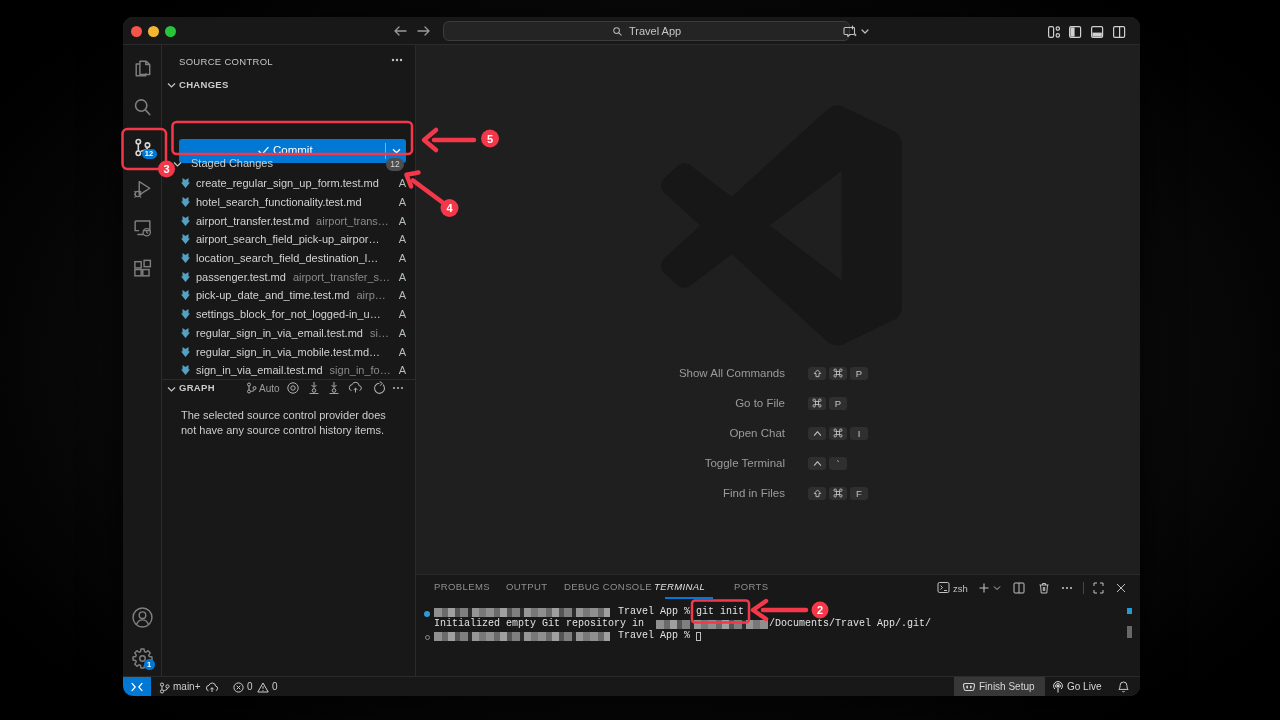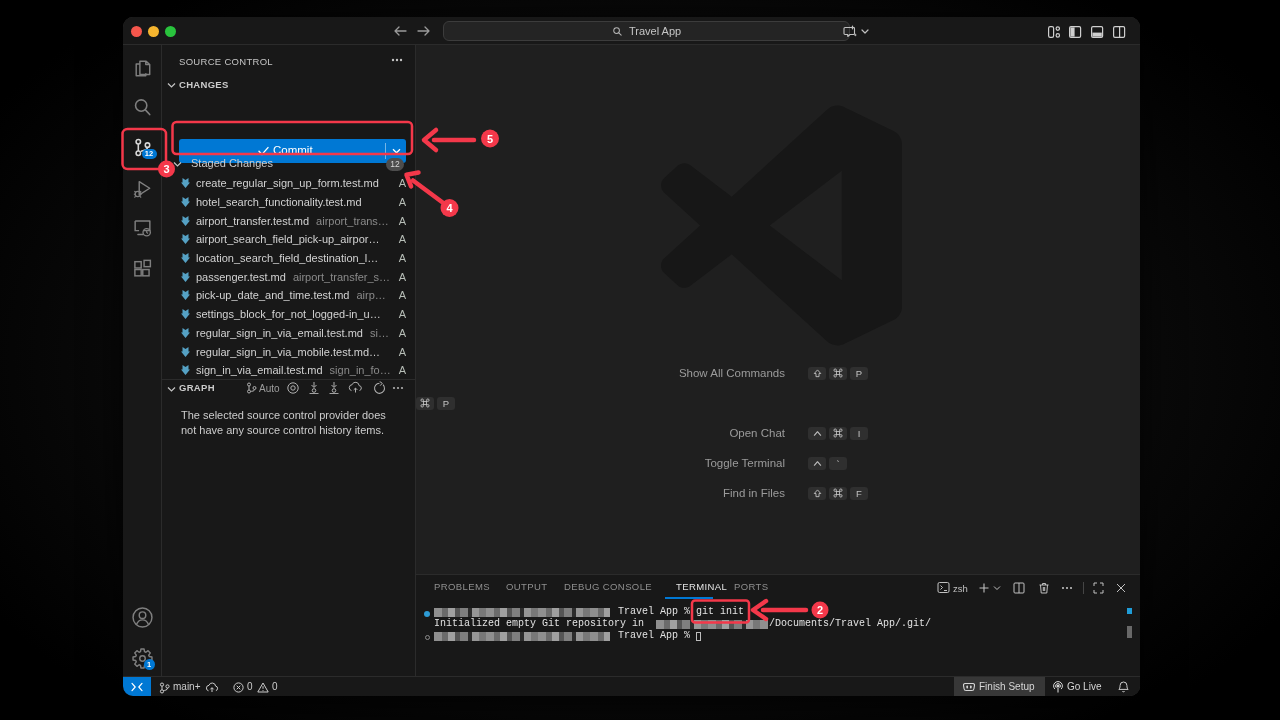--- a/index.html
+++ b/index.html
@@ -356,20 +356,21 @@
               <circle cx="12.5" cy="3.5" r="2"></circle>
               <circle cx="3.5" cy="12.5" r="2"></circle>
               <circle cx="12.5" cy="12.5" r="2"></circle>
               <rect x="5.5" y="5.5" width="5" height="5"></rect>
             </g>
           </svg>
         </span>
         <span class="kb">P</span>
       </div>
     <div class="scrow" style="top:350px;">
+        <span class="sclabel">Go to File</span>
         <span class="kb">
           <svg width="10" height="10" viewBox="0 0 16 16">
             <g stroke="#c2c2c2" stroke-width="1.4" fill="none">
               <circle cx="3.5" cy="3.5" r="2"></circle>
               <circle cx="12.5" cy="3.5" r="2"></circle>
               <circle cx="3.5" cy="12.5" r="2"></circle>
               <circle cx="12.5" cy="12.5" r="2"></circle>
               <rect x="5.5" y="5.5" width="5" height="5"></rect>
             </g>
           </svg>
@@ -423,21 +424,21 @@
             </g>
           </svg>
         </span>
         <span class="kb">F</span>
       </div>
   </div>
   <div id="panel">
     <div class="ptab" style="left:18px;">PROBLEMS</div>
     <div class="ptab" style="left:90px;">OUTPUT</div>
     <div class="ptab" style="left:148px;">DEBUG CONSOLE</div>
-    <div class="ptab" style="left:260px; color:#e3e3e3;">TERMINAL</div>
+    <div class="ptab" style="left:238px; color:#e3e3e3;font-style:italic;">TERMINAL</div>
     <div class="abs" style="left:249px; top:22px; width:48px; height:1.5px; background:#0078d4;"></div>
     <div class="ptab" style="left:318px;">PORTS</div>
 
     <svg class="abs" style="left:521px; top:6px;" width="192" height="14" viewBox="0 0 192 14">
       <g stroke="#c0c0c0" fill="none" stroke-width="1">
         <rect x="1" y="1.5" width="11" height="10" rx="1.5"></rect>
         <path d="M3.5 4.5l2 2-2 2M7 9.5h3"></path>
       </g>
       <text x="16" y="10.5" fill="#c0c0c0" font-size="9.5" font-family="Liberation Sans">zsh</text>
       <g stroke="#c0c0c0" fill="none" stroke-width="1.1">

